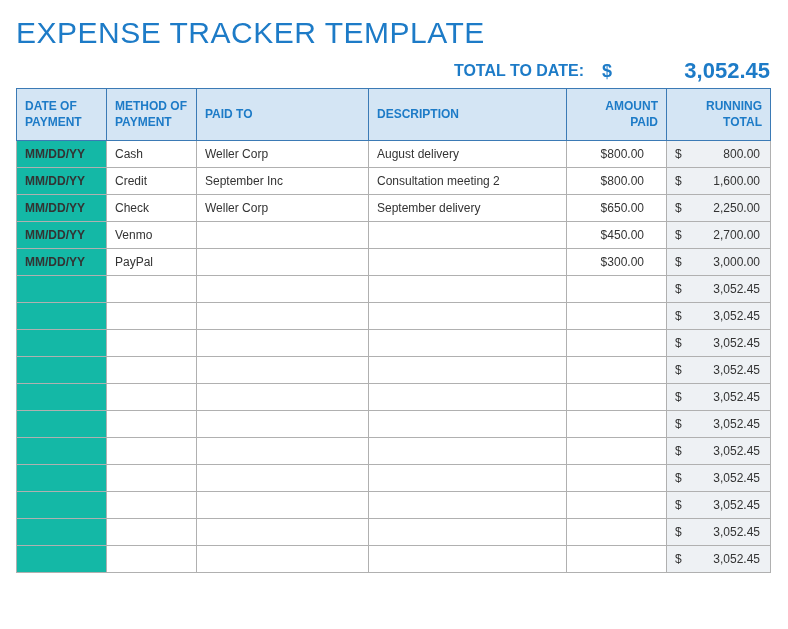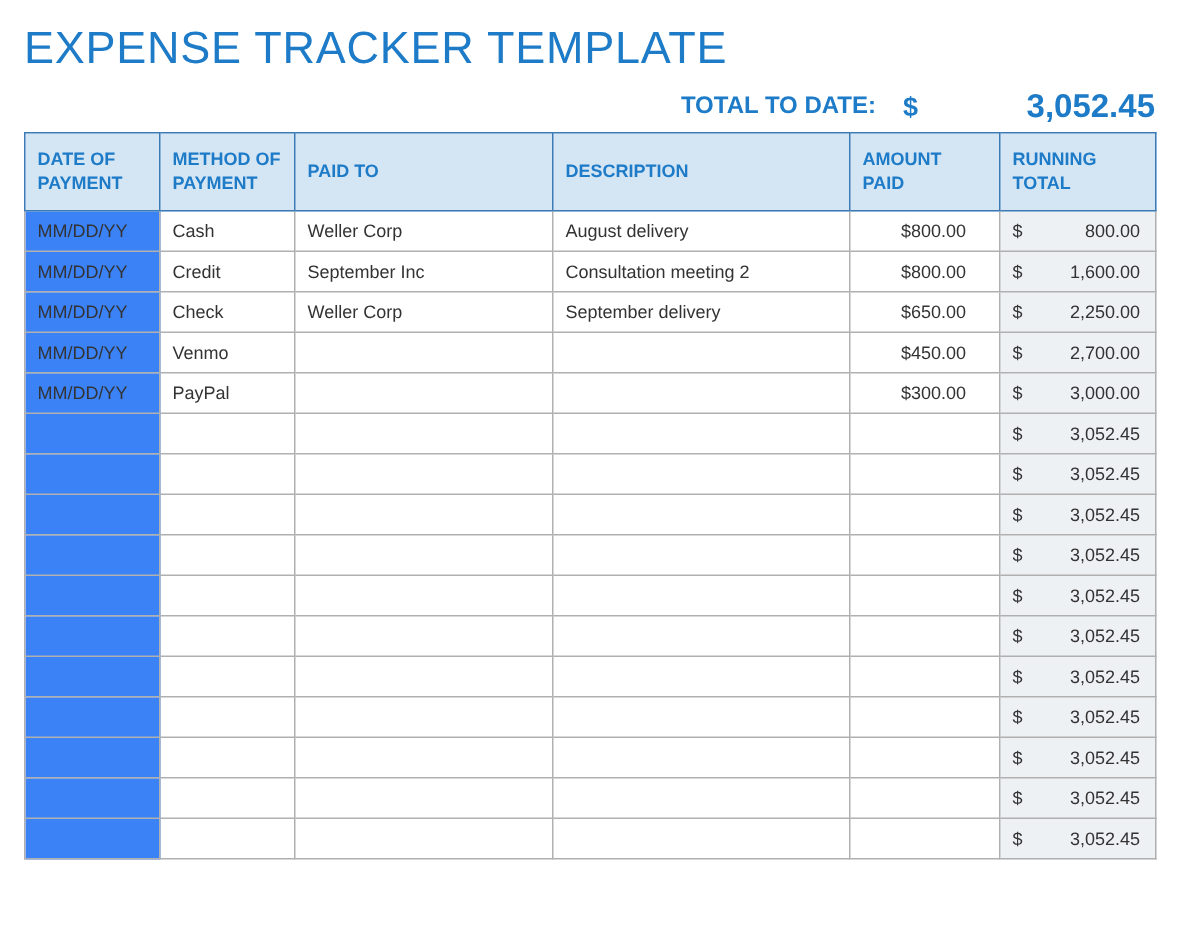--- a/index.html
+++ b/index.html
@@ -55,30 +55,30 @@
     color: #1d7bc7;
     font-weight: 700;
     font-size: 12px;
     text-align: left;
     padding: 10px 8px;
     border: 1px solid #3b7ab5;
     vertical-align: middle;
     line-height: 1.3;
   }
   th.amount, th.running {
-    text-align: left;
+    text-align: right;
   }
   td {
     border: 1px solid #b0b0b0;
     font-size: 12px;
     padding: 6px 8px;
     height: 27px;
     color: #333;
   }
-  td.date { background: #3b82f6; }
+  td.date { background: #14b8a6; font-weight: bold; }
   td.amount {
     text-align: right;
     padding-right: 22px;
     border-radius: 12px;
   }
   td.running {
     background: #eef1f4;
     text-align: right;
     padding-right: 10px;
   }

